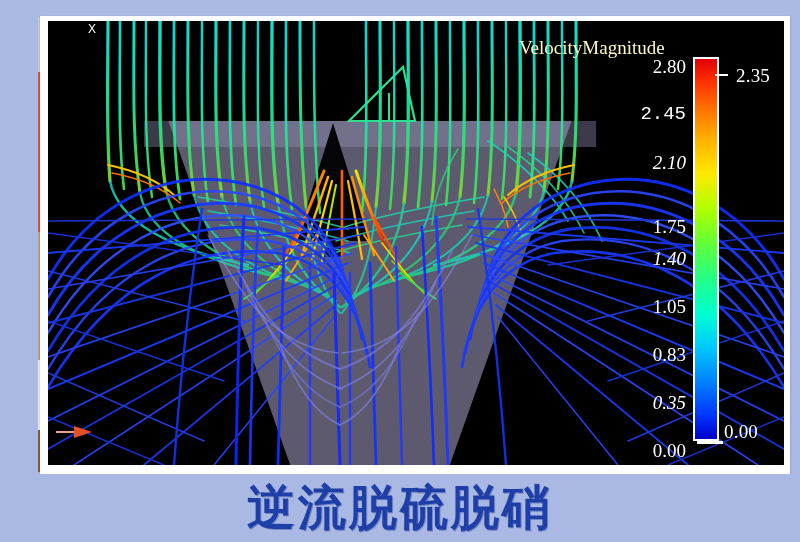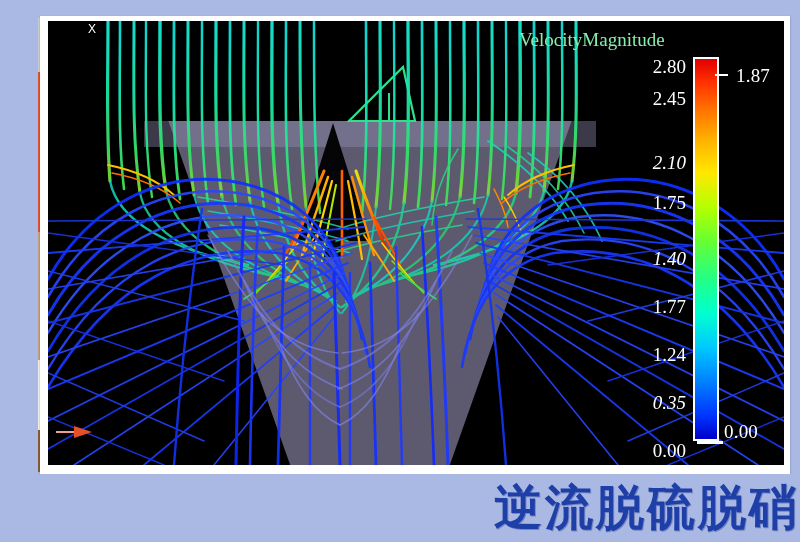--- a/index.html
+++ b/index.html
@@ -175,22 +175,22 @@
     font-size: 19px;
     text-align: right;
     white-space: nowrap;
     line-height: 1;
   }
 
   
   #legend-title {
     position: absolute;
     left: 471px;
-    top: 8px;
-    color: #86efac;
+    top: 16px;
+    color: #fef9c3;
     font-size: 19px;
     white-space: nowrap;
   }
 
   
   #axis-indicator {
     position: absolute;
     left: 6px;
     top: 398px;
     width: 70px;
@@ -207,21 +207,21 @@
 
   
   #caption-bar {
     position: absolute;
     left: 0;
     top: 474px;
     width: 800px;
     height: 68px;
     display: flex;
     align-items: center;
-    justify-content: flex-end;
+    justify-content: center;
     background: #aab9e4;
   }
   #caption-text {
     color: #1f3fa8;
     font-size: 48px;
     font-weight: bold;
     letter-spacing: 3px;
     font-family: "DejaVu Sans", "Liberation Sans", sans-serif;
     text-shadow: 1px 1px 0 rgba(20,40,130,0.35);
   }
@@ -443,37 +443,37 @@
         <path d="M352 324 C336 364 318 392 292 404" stroke="#8484ea" stroke-width="1.6" opacity="0.7"></path>
         <path d="M160 214 C196 282 230 326 290 332" stroke="#8888ee" stroke-width="1.6" opacity="0.65"></path>
         <path d="M424 214 C388 282 354 326 294 332" stroke="#8888ee" stroke-width="1.6" opacity="0.65"></path>
       </g>
     </svg>
 
     <div id="legend-title">VelocityMagnitude</div>
 
     <div id="cb-ticklabels">
         <div class="tl" style="top: 4px; text-align: right;">2.80</div>
-        <div class="tl" style="top: 36px;">2.45</div>
+        <div class="tl" style="top: 52px; font-family: Liberation Mono, monospace;">2.45</div>
         <div class="tl" style="top: 100px; font-style: italic;">2.10</div>
-        <div class="tl" style="top: 140px; text-align: center;">1.75</div>
+        <div class="tl" style="top: 164px; text-align: center;">1.75</div>
         <div class="tl" style="top: 196px; font-style: italic;">1.40</div>
-        <div class="tl" style="top: 244px;">1.77</div>
-        <div class="tl" style="top: 292px;">1.24</div>
+        <div class="tl" style="top: 244px;">1.05</div>
+        <div class="tl" style="top: 292px;">0.83</div>
         <div class="tl" style="top: 340px; font-style: italic;">0.35</div>
         <div class="tl" style="top: 388px;">0.00</div>
       </div>
 
     <div id="colorbar-wrap">
       <div id="colorbar"></div>
       <div class="cb-tick" id="cb-tick-top"></div>
       <div class="cb-tick" id="cb-tick-bottom"></div>
     </div>
 
-    <div class="cb-extreme" id="cb-max-label">1.87</div>
+    <div class="cb-extreme" id="cb-max-label">2.35</div>
     <div class="cb-extreme" id="cb-min-label">0.00</div>
 
     <svg id="axis-indicator" viewBox="0 0 70 26" fill="none">
       <line x1="2" y1="13" x2="30" y2="13" stroke="#f0a090" stroke-width="2"></line>
       <path d="M20 7 L38 13 L20 19 Z" fill="#e4502a"></path>
     </svg>
     <div id="axis-x-label">X</div>
 
   </div>
 

